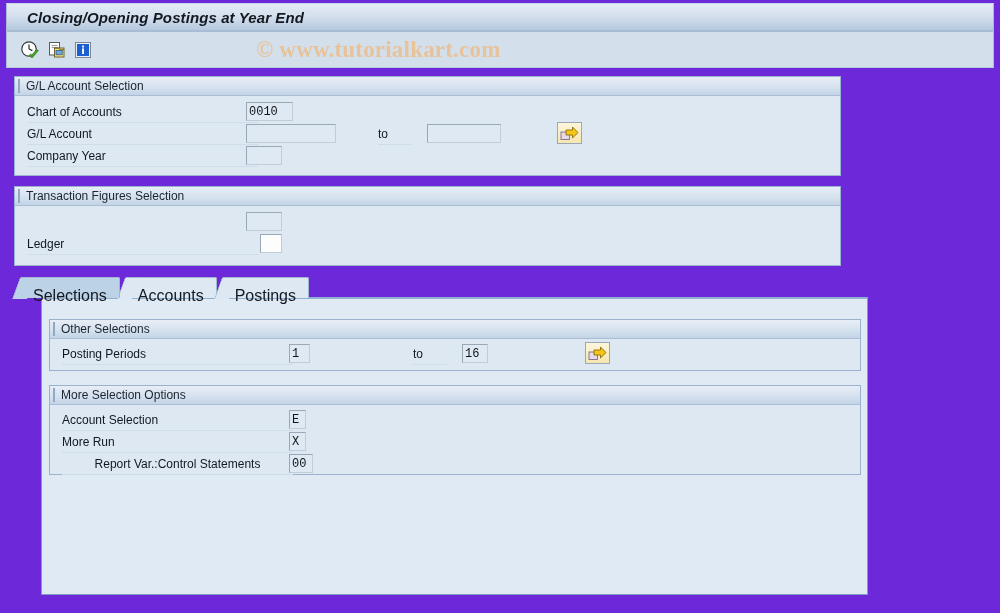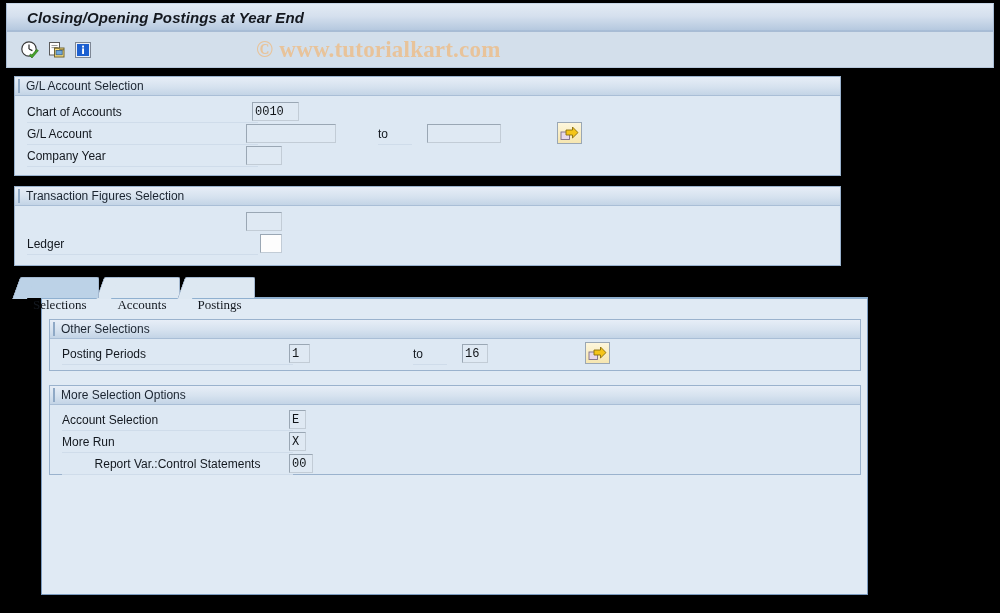--- a/index.html
+++ b/index.html
@@ -5,21 +5,21 @@
   html, body {
     margin: 0;
     padding: 0;
     background: #eaeff6;
     font-family: "Liberation Sans", sans-serif;
   }
   #app {
     position: relative;
     width: 1000px;
     height: 613px;
-    background: #000000;
+    background: #6d28d9;
     overflow: hidden;
   }
 
   
   .titlebar {
     position: absolute;
     left: 6px;
     top: 3px;
     width: 988px;
     height: 29px;
@@ -162,32 +162,31 @@
     top: 277px;
     height: 21px;
     display: flex;
     align-items: flex-end;
     z-index: 3;
   }
   .tab {
     position: relative;
     height: 21px;
     box-sizing: border-box;
-    font-size: 13px;
+    font-size: 16px;
     color: #13181f;
     line-height: 20px;
-    padding: 17px 12px 0 6px;
+    padding: 8px 12px 0 6px;
     margin-right: -1px;
     border: 1px solid #a3b8d0;
     border-bottom: none;
     cursor: pointer;
     white-space: nowrap;
     background: #dde8f2;
     border-top-right-radius: 2px;
-    font-family: Liberation Serif, serif;
   }
   .tab .skew {
     position: absolute;
     left: -11px; top: -1px;
     width: 14px; height: 21px;
     background: inherit;
     border-left: 1px solid #a3b8d0;
     border-top: 1px solid #a3b8d0;
     transform: skewX(-20deg);
     border-top-left-radius: 2px;
@@ -254,21 +253,21 @@
   </div>
 
   <div class="watermark">© www.tutorialkart.com</div>
 
   <div class="group" style="left:14px; top:76px; width:827px; height:100px;">
     <div class="group-header">
       <span class="group-title">G/L Account Selection</span>
     </div>
 
     <div class="flabel" style="left:12px; top:26px; width:231px;">Chart of Accounts</div>
-    <input class="fld" style="left: 237px; top: 25px; width: 47px;" value="0010">
+    <input class="fld" style="left: 231px; top: 25px; width: 47px;" value="0010">
 
     <div class="flabel" style="left:12px; top:48px; width:231px;">G/L Account</div>
     <input class="fld" style="left: 231px; top: 47px; width: 90px;" value="">
     <div class="tolbl" style="left:363px; top:48px;">to</div>
     <input class="fld" style="left: 412px; top: 47px; width: 74px;" value="">
 
     <button class="msbtn" style="left:542px; top:45px;">
       <svg width="19" height="16" viewBox="0 0 19 16">
         <rect x="1" y="6" width="8.5" height="7.5" fill="#e7d8ea" stroke="#7d6f86" stroke-width=".9"></rect>
         <path d="M6 4 h6.5 V1 L18 6.6 L12.5 12 V9 H6 Z" fill="#f5c518" stroke="#8a6e0a" stroke-width=".9" stroke-linejoin="round"></path>

